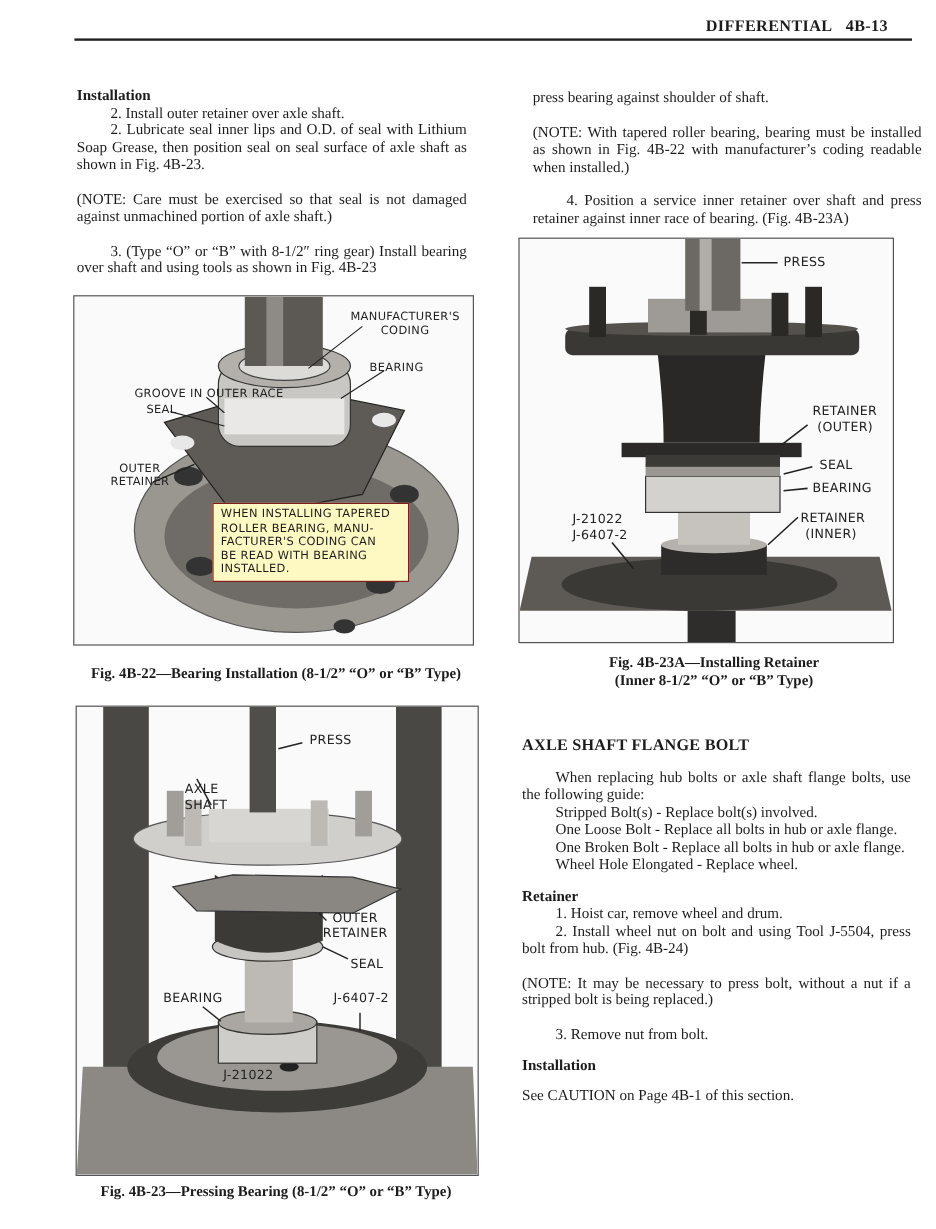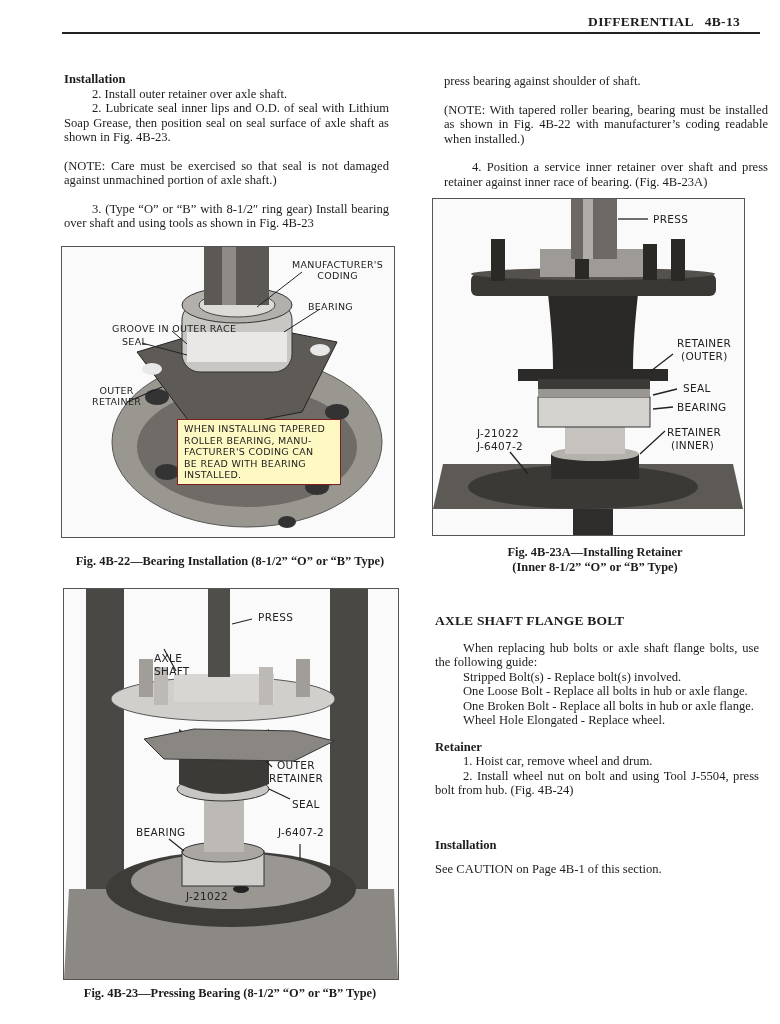--- a/index.html
+++ b/index.html
@@ -243,19 +243,21 @@
   <p class="step">When replacing hub bolts or axle shaft flange bolts, use the following guide:</p>
   <p class="step">Stripped Bolt(s) - Replace bolt(s) involved.</p>
   <p class="step">One Loose Bolt - Replace all bolts in hub or axle flange.</p>
   <p class="step">One Broken Bolt - Replace all bolts in hub or axle flange.</p>
   <p class="step">Wheel Hole Elongated - Replace wheel.</p>
   <div style="height:12px;"></div>
   <p class="sub">Retainer</p>
   <p class="step">1. Hoist car, remove wheel and drum.</p>
   <p class="step">2. Install wheel nut on bolt and using Tool J-5504, press bolt from hub. (Fig. 4B-24)</p>
   <div class="gap"></div>
-  <div class="gap"></div>
+  <p>(NOTE: It may be necessary to press bolt, without a nut if a stripped bolt is being replaced.)</p>
+  <div class="gap"></div>
+  <p class="step">3. Remove nut from bolt.</p>
   <div style="height:12px;"></div>
   <p class="sub">Installation</p>
   <div style="height:10px;"></div>
   <p>See CAUTION on Page 4B-1 of this section.</p>
   <div style="height:10px;"></div>
 </div>
 
 </body></html>

